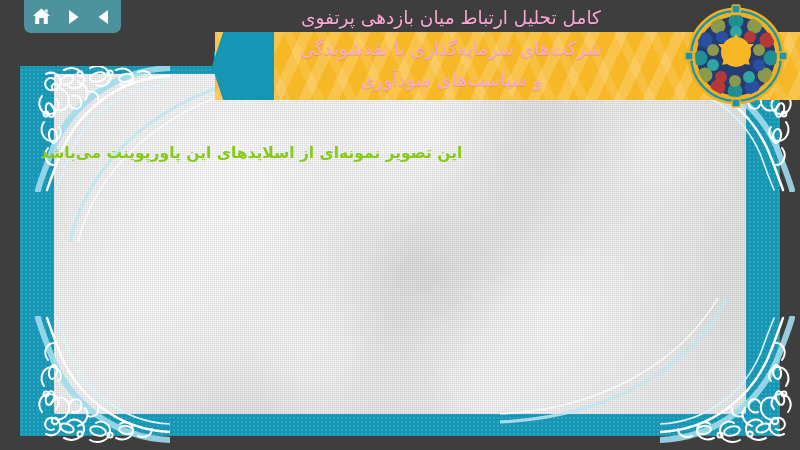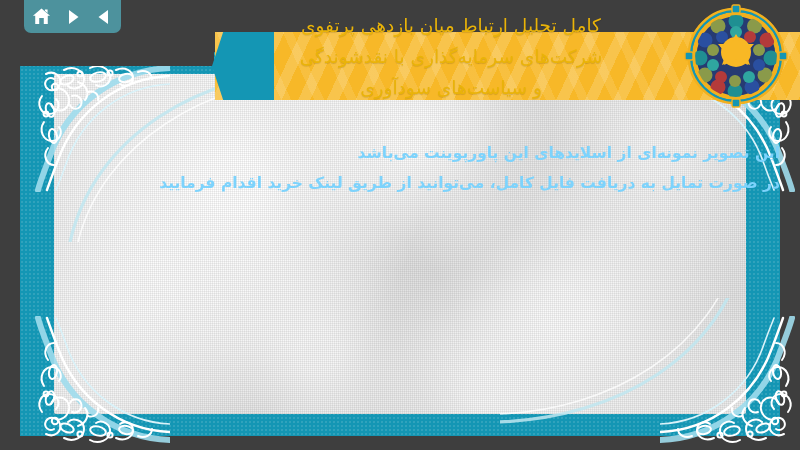--- a/index.html
+++ b/index.html
@@ -71,25 +71,25 @@
   #banner-dark-tail{
     position:absolute;
     left:0px;top:32px;width:214px;height:34px;
     background:#3e3e3e;
     z-index:19;
   }
 
   
   #title-text{
     position:absolute;
-    left:200px;top:10px;
+    left:200px;top:2px;
     width:502px;
     z-index:30;
     text-align:center;
-    color:#eab308;
+    color:#f9a8d4;
     font-size:18.5px;
     line-height:31px;
     font-weight:500;
     direction:rtl;
     text-shadow:0 1px 1px rgba(0,0,0,.12);
     white-space:pre-line;
     letter-spacing:.2px;
   }
 
   
@@ -161,22 +161,22 @@
     z-index:35;
   }
 
   
   #body-text{
     position:absolute;
     left:40px;top:138px;
     width:740px;
     z-index:25;
     direction:rtl;
-    text-align:right;
-    color:#7dd3fc;
+    text-align:left;
+    color:#84cc16;
     font-size:15.5px;
     line-height:30px;
     font-weight:600;
     letter-spacing:.1px;
   }
   #body-text .bline{display:block;white-space:nowrap;}
 </style>
 </head>
 <body>
 
@@ -375,21 +375,20 @@
     <g fill="#1496b4" stroke="#f2b01e" stroke-width="1.4">
       <rect x="48" y="1" width="8" height="8" rx="1.5"></rect>
       <rect x="48" y="95" width="8" height="8" rx="1.5"></rect>
       <rect x="1" y="48" width="8" height="8" rx="1.5"></rect>
       <rect x="95" y="48" width="8" height="8" rx="1.5"></rect>
     </g>
   </svg>
 
   <div id="body-text">
     <span class="bline">این تصویر نمونه‌ای از اسلایدهای این پاورپوینت می‌باشد</span>
-    <span class="bline">در صورت تمایل به دریافت فایل کامل، می‌توانید از طریق لینک خرید اقدام فرمایید</span>
   </div>
 
   <div id="nav-bar">
     <button class="nav-btn" title="قبلی">
       <svg width="18" height="18" viewBox="0 0 18 18">
         <path d="M13,2 L13,16 L3.5,9 Z" fill="#ffffff"></path>
       </svg>
     </button>
     <button class="nav-btn" title="بعدی">
       <svg width="18" height="18" viewBox="0 0 18 18">

